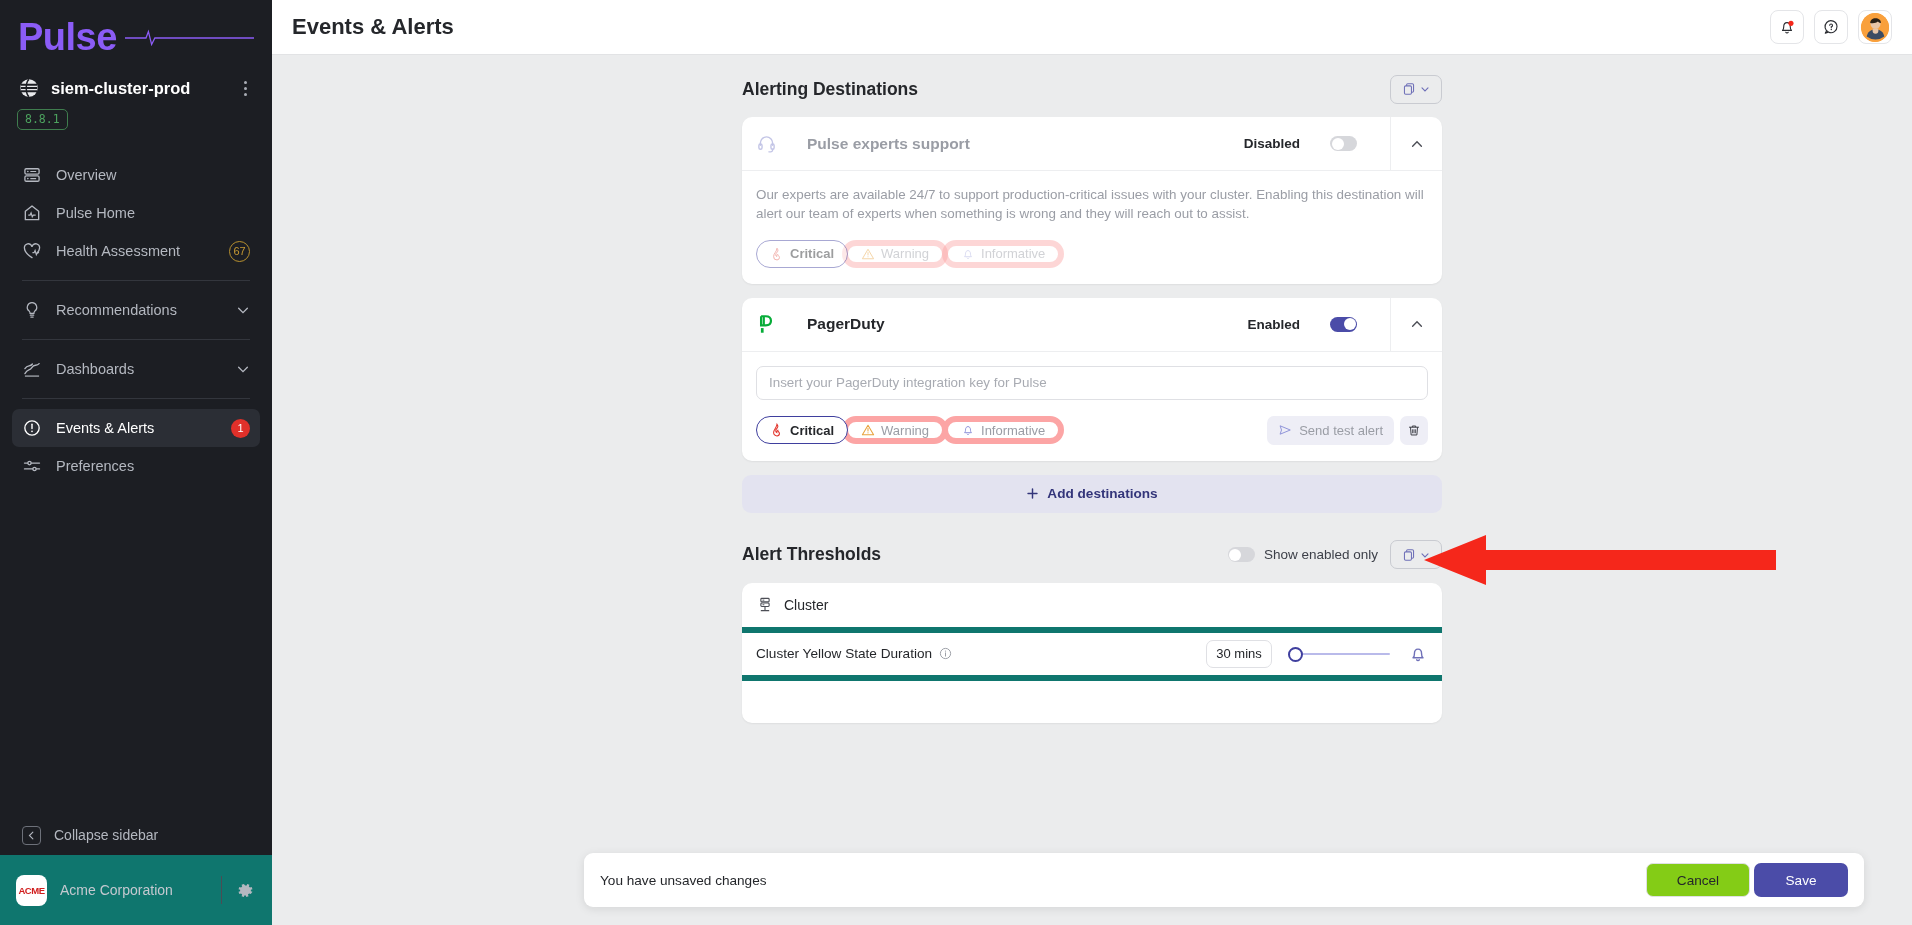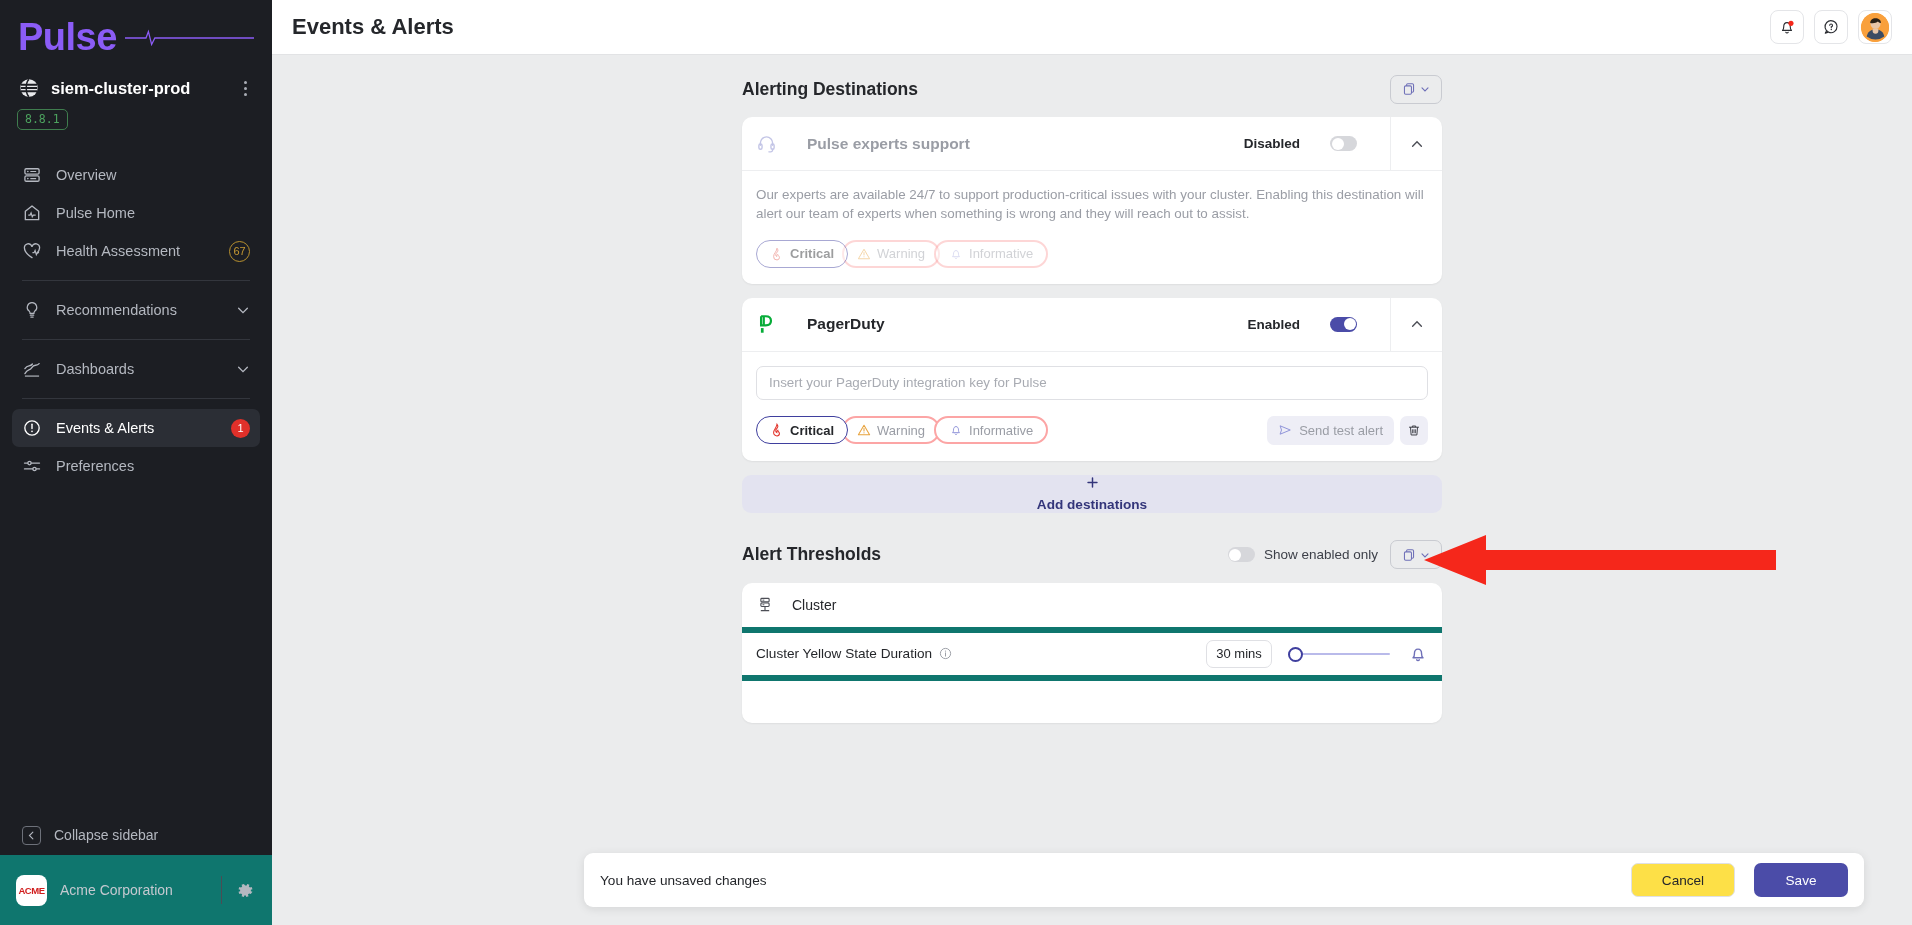--- a/index.html
+++ b/index.html
@@ -161,21 +161,21 @@
   .state-label { font-size: 13.5px; font-weight: 700; color: #25272b; margin-right: 11px; }
   .collapse-cell {
     width: 52px; height: 53px; border-left: 1px solid #edeef0;
     display: flex; align-items: center; justify-content: center; cursor: pointer;
   }
   .card-body { padding: 14px 14px 16px 14px; border-top: 1px solid #edeef0; }
   .body-text { font-size: 13.4px; line-height: 1.45; color: #9a9da5; }
 
   .chips { display: flex; align-items: center; margin-top: 16px; }
   .chip {
-    height: 28px; border-radius: 14px; border: 2px solid #fca5a5;
+    height: 28px; border-radius: 14px; border: 6px solid #fca5a5;
     display: flex; align-items: center; gap: 6px; padding: 0 13px;
     font-size: 13px; color: #9a9da5; cursor: pointer; background: #fff;
     margin-right: -6px;
   }
   .chip.selected { border: 1.5px solid #3f3f9e; color: #25272b; font-weight: 700; z-index: 2; background:#fff;}
   .chip.dim { opacity: .45; }
   .chip-ico { width: 14px; height: 14px; flex: 0 0 14px; }
   .chips .spacer { flex: 1; }
 
   .field-label { font-size: 13.2px; color: #25272b; margin-bottom: 7px; }
@@ -197,25 +197,24 @@
     width: 28px; height: 29px; border-radius: 7px; background: #eeeef6; border: none;
     display: flex; align-items: center; justify-content: center; cursor: pointer;
     margin-left: 6px;
   }
 
   .add-dest {
     height: 38px; border-radius: 9px; background: #e3e3f0;
     display: flex; align-items: center; justify-content: center; gap: 8px;
     font-size: 13.6px; font-weight: 700; color: #33357a; cursor: pointer;
     margin-bottom: 22px;
-    flex-direction: column;
   }
 
   .thr-group-head {
-    display: flex; align-items: center; gap: 18px; height: 44px; padding: 0 14px;
+    display: flex; align-items: center; gap: 10px; height: 44px; padding: 0 14px;
   }
   .thr-group-title { font-size: 14px; color: #25272b; }
   .thr-row {
     display: flex; align-items: center; height: 48px; padding: 0 14px;
     border-top: 6px solid #0f766e;
   }
   .thr-name { font-size: 13.6px; color: #25272b; display: flex; align-items: center; gap: 7px; }
   .thr-spacer { flex: 1; }
   .thr-value {
     width: 66px; height: 28px; border: 1px solid #dfe0e4; border-radius: 7px;
@@ -235,22 +234,22 @@
 
   
   .unsaved-bar {
     position: absolute; left: 312px; right: 48px; bottom: 18px; height: 54px;
     background: #fff; border-radius: 9px; display: flex; align-items: center;
     padding: 0 16px; box-shadow: 0 2px 10px rgba(16,18,22,.10); z-index: 30;
   }
   .unsaved-text { font-size: 13.6px; color: #25272b; flex: 1; }
   .btn-cancel {
     width: 104px; height: 34px; border: 1px solid #dfe0e4; border-radius: 7px;
-    background: #fde047; font-size: 13.6px; color: #25272b; cursor: pointer;
-    font-family: "Liberation Sans", sans-serif; margin-right: 19px;
+    background: #84cc16; font-size: 13.6px; color: #25272b; cursor: pointer;
+    font-family: "Liberation Sans", sans-serif; margin-right: 4px;
   }
   .btn-save {
     width: 94px; height: 34px; border: none; border-radius: 7px;
     background: #4b4ca8; color: #fff; font-size: 13.6px; cursor: pointer;
     font-family: "Liberation Sans", sans-serif;
   }
 
   
   .arrow-annot {
     position: absolute; left: 1152px; top: 535px; width: 352px; height: 50px;

